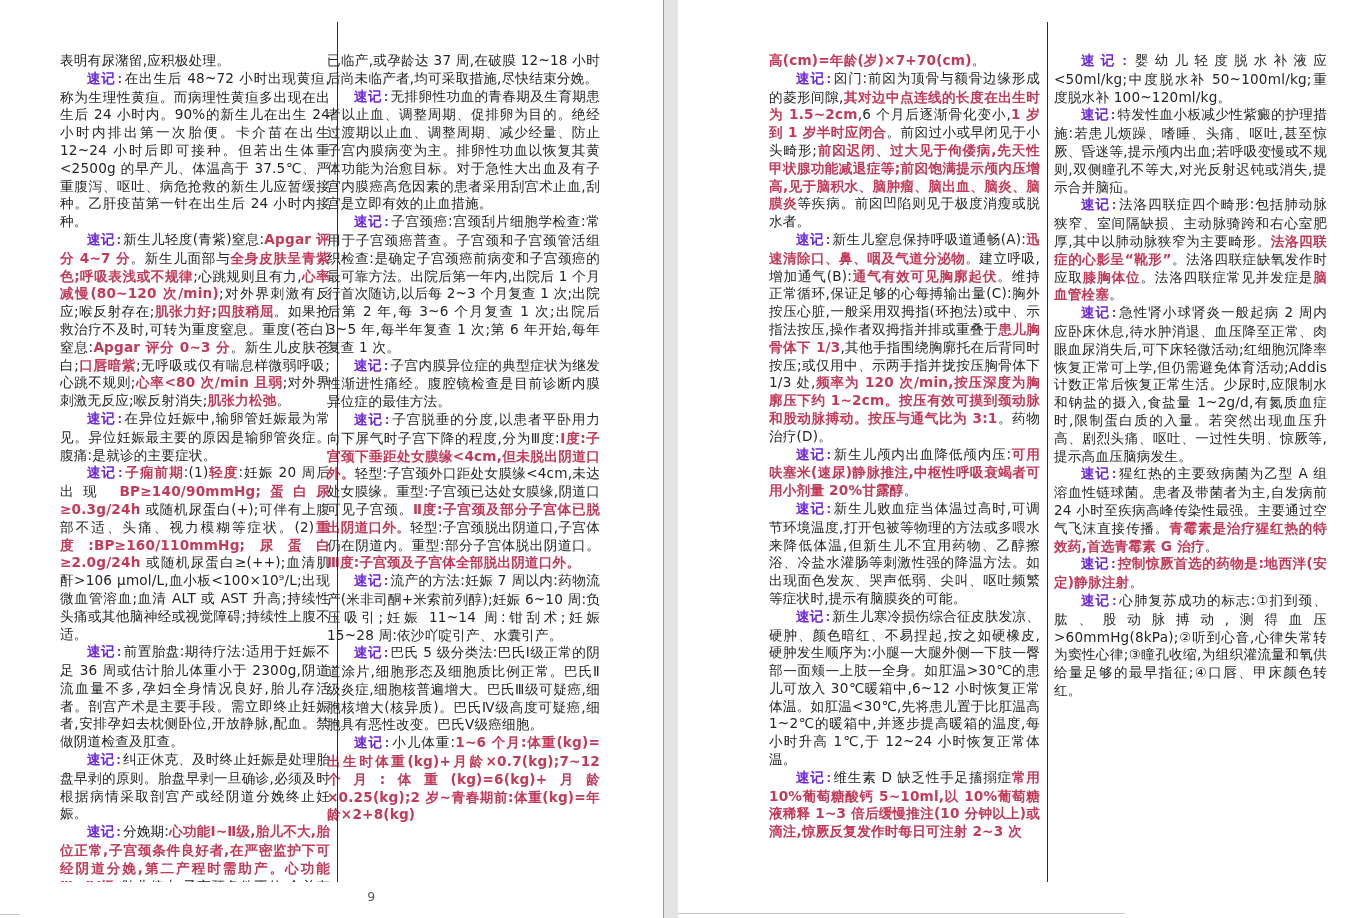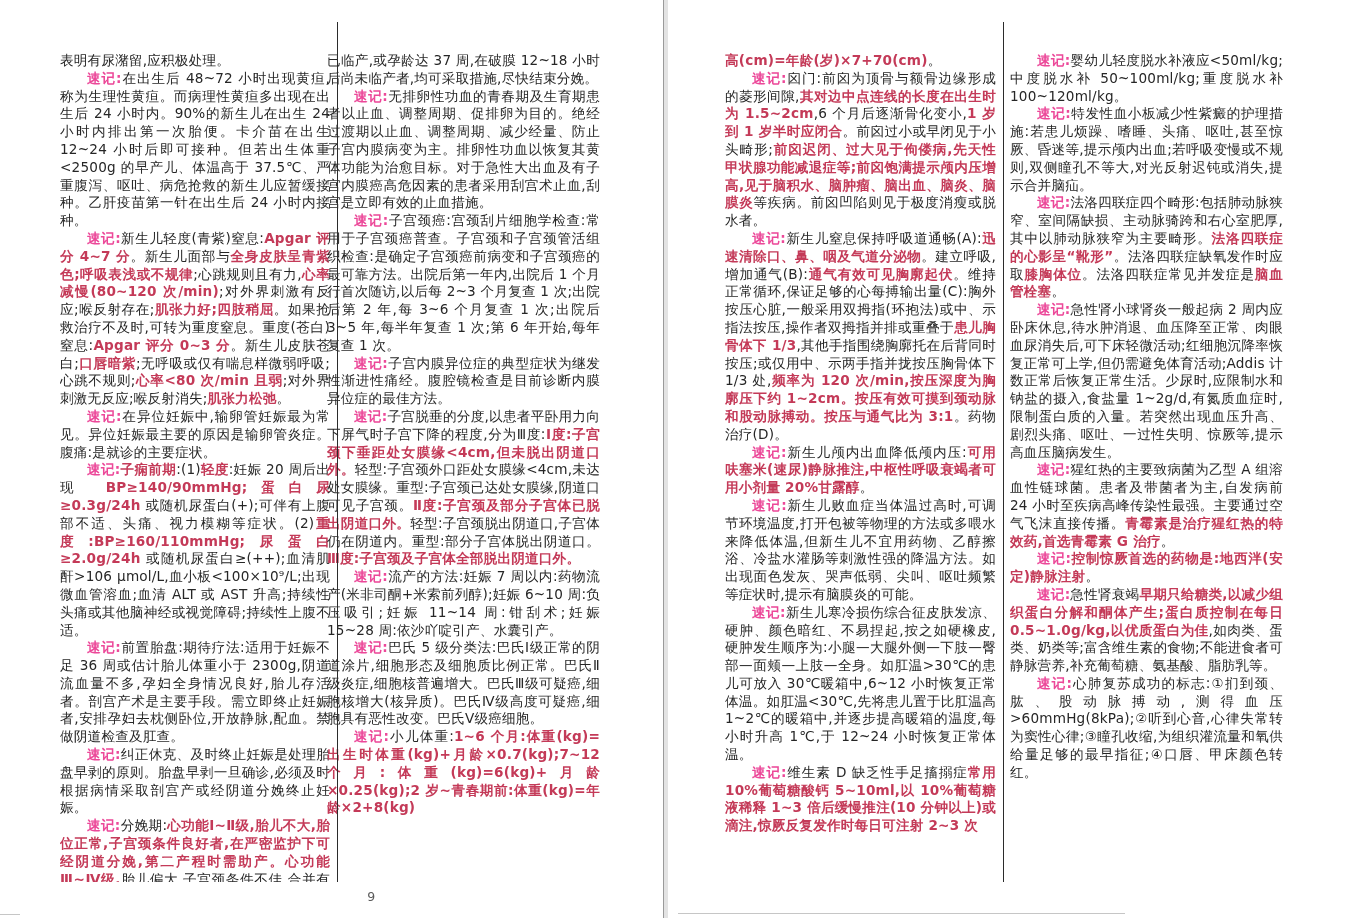--- a/index.html
+++ b/index.html
@@ -3,41 +3,41 @@
 <meta charset="utf-8">
 <style>
   * { margin: 0; padding: 0; box-sizing: border-box; }
   html, body { width: 1345px; height: 918px; background: #ffffff; overflow: hidden; }
   body { font-family: "DejaVu Sans", "Liberation Sans", sans-serif; color: #262626; position: relative; }
 
   .spread { position: absolute; inset: 0; background: #ffffff; }
 
   .page { position: absolute; top: 0; bottom: 0; background: #ffffff; }
   .page-left  { left: 0;   width: 743px; }
-  .page-right { left: 668px; width: 563px; }
+  .page-right { left: 712px; width: 563px; }
 
   .page-gap { position: absolute; top: 0; bottom: 0; left: 663px; width: 15px;
               background: #e3e3e3; border-left: 1px solid #9a9a9a; }
 
   .column { position: absolute; top: 52px; height: 830px; overflow: hidden;
             font-size: 13.6px; line-height: 17.8px; text-align: justify;
             letter-spacing: 0.2px; }
   .col-a { left: 60px;  width: 270px; }
   .col-b { left: 327px; width: 273px; }
   .col-c { left: 57px;  width: 271px; }
   .col-d { left: 342px; width: 273px; }
 
   .col-divider { position: absolute; top: 22px; height: 860px; width: 1px; background: #2b2b2b; }
   .divider-left  { left: 337px; }
   .divider-right { left: 335px; }
 
   .para { margin: 0; text-align: justify; }
   .para.indent { text-indent: 27px; }
 
-  .label  { font-weight: bold; color: #ec4899; }
+  .label  { font-weight: bold; color: #6d28d9; font-family: Liberation Mono, monospace; }
   .normal { color: #262626; }
   .red    { color: #c43a58; font-weight: bold; }
 
   .page-number { position: absolute; bottom: 14px; width: 100%; text-align: center;
                  font-size: 12.5px; color: #5a5a5a; letter-spacing: 0.5px; }
 
   .bottom-edge-right { position: absolute; top: 913px; left: 678px; width: 447px; height: 1px; background: #c6c6c6; }
   .bottom-edge-left  { position: absolute; top: 914px; left: 0; width: 20px; height: 1px; background: #c6c6c6; }
 </style>
 </head>
@@ -82,21 +82,20 @@
         <p class="para indent"><span class="label">速记:</span><span class="normal">新生儿寒冷损伤综合征皮肤发凉、硬肿、颜色暗红、不易捏起,按之如硬橡皮,硬肿发生顺序为:小腿—大腿外侧—下肢—臀部—面颊—上肢—全身。如肛温&gt;30℃的患儿可放入 30℃暖箱中,6~12 小时恢复正常体温。如肛温&lt;30℃,先将患儿置于比肛温高 1~2℃的暖箱中,并逐步提高暖箱的温度,每小时升高 1℃,于 12~24 小时恢复正常体温。</span></p>
         <p class="para indent"><span class="label">速记:</span><span class="normal">维生素 D 缺乏性手足搐搦症</span><span class="red">常用 10%葡萄糖酸钙 5~10ml,以 10%葡萄糖液稀释 1~3 倍后缓慢推注(10 分钟以上)或滴注,惊厥反复发作时每日可注射 2~3 次</span></p>
       </div>
     <div class="column col-d">
         <p class="para indent"><span class="label">速记:</span><span class="normal">婴幼儿轻度脱水补液应&lt;50ml/kg;中度脱水补 50~100ml/kg;重度脱水补 100~120ml/kg。</span></p>
         <p class="para indent"><span class="label">速记:</span><span class="normal">特发性血小板减少性紫癜的护理措施:若患儿烦躁、嗜睡、头痛、呕吐,甚至惊厥、昏迷等,提示颅内出血;若呼吸变慢或不规则,双侧瞳孔不等大,对光反射迟钝或消失,提示合并脑疝。</span></p>
         <p class="para indent"><span class="label">速记:</span><span class="normal">法洛四联症四个畸形:包括肺动脉狭窄、室间隔缺损、主动脉骑跨和右心室肥厚,其中以肺动脉狭窄为主要畸形。</span><span class="red">法洛四联症的心影呈“靴形”</span><span class="normal">。法洛四联症缺氧发作时应取</span><span class="red">膝胸体位</span><span class="normal">。法洛四联症常见并发症是</span><span class="red">脑血管栓塞</span><span class="normal">。</span></p>
         <p class="para indent"><span class="label">速记:</span><span class="normal">急性肾小球肾炎一般起病 2 周内应卧床休息,待水肿消退、血压降至正常、肉眼血尿消失后,可下床轻微活动;红细胞沉降率恢复正常可上学,但仍需避免体育活动;Addis 计数正常后恢复正常生活。少尿时,应限制水和钠盐的摄入,食盐量 1~2g/d,有氮质血症时,限制蛋白质的入量。若突然出现血压升高、剧烈头痛、呕吐、一过性失明、惊厥等,提示高血压脑病发生。</span></p>
         <p class="para indent"><span class="label">速记:</span><span class="normal">猩红热的主要致病菌为乙型 A 组溶血性链球菌。患者及带菌者为主,自发病前 24 小时至疾病高峰传染性最强。主要通过空气飞沫直接传播。</span><span class="red">青霉素是治疗猩红热的特效药,首选青霉素 G 治疗</span><span class="normal">。</span></p>
         <p class="para indent"><span class="label">速记:</span><span class="red">控制惊厥首选的药物是:地西泮(安定)静脉注射</span><span class="normal">。</span></p>
-        <p class="para indent"><span class="label">速记:</span><span class="normal">急性肾衰竭</span><span class="red">早期只给糖类,以减少组织蛋白分解和酮体产生;蛋白质控制在每日 0.5~1.0g/kg,以优质蛋白为佳</span><span class="normal">,如肉类、蛋类、奶类等;富含维生素的食物;不能进食者可静脉营养,补充葡萄糖、氨基酸、脂肪乳等。</span></p>
         <p class="para indent"><span class="label">速记:</span><span class="normal">心肺复苏成功的标志:①扪到颈、肱、股动脉搏动,测得血压&gt;60mmHg(8kPa);②听到心音,心律失常转为窦性心律;③瞳孔收缩,为组织灌流量和氧供给量足够的最早指征;④口唇、甲床颜色转红。</span></p>
       </div>
     <div class="col-divider divider-right"></div>
   </div>
 
   <div class="bottom-edge-right"></div>
   <div class="bottom-edge-left"></div>
 
 </div>
 

